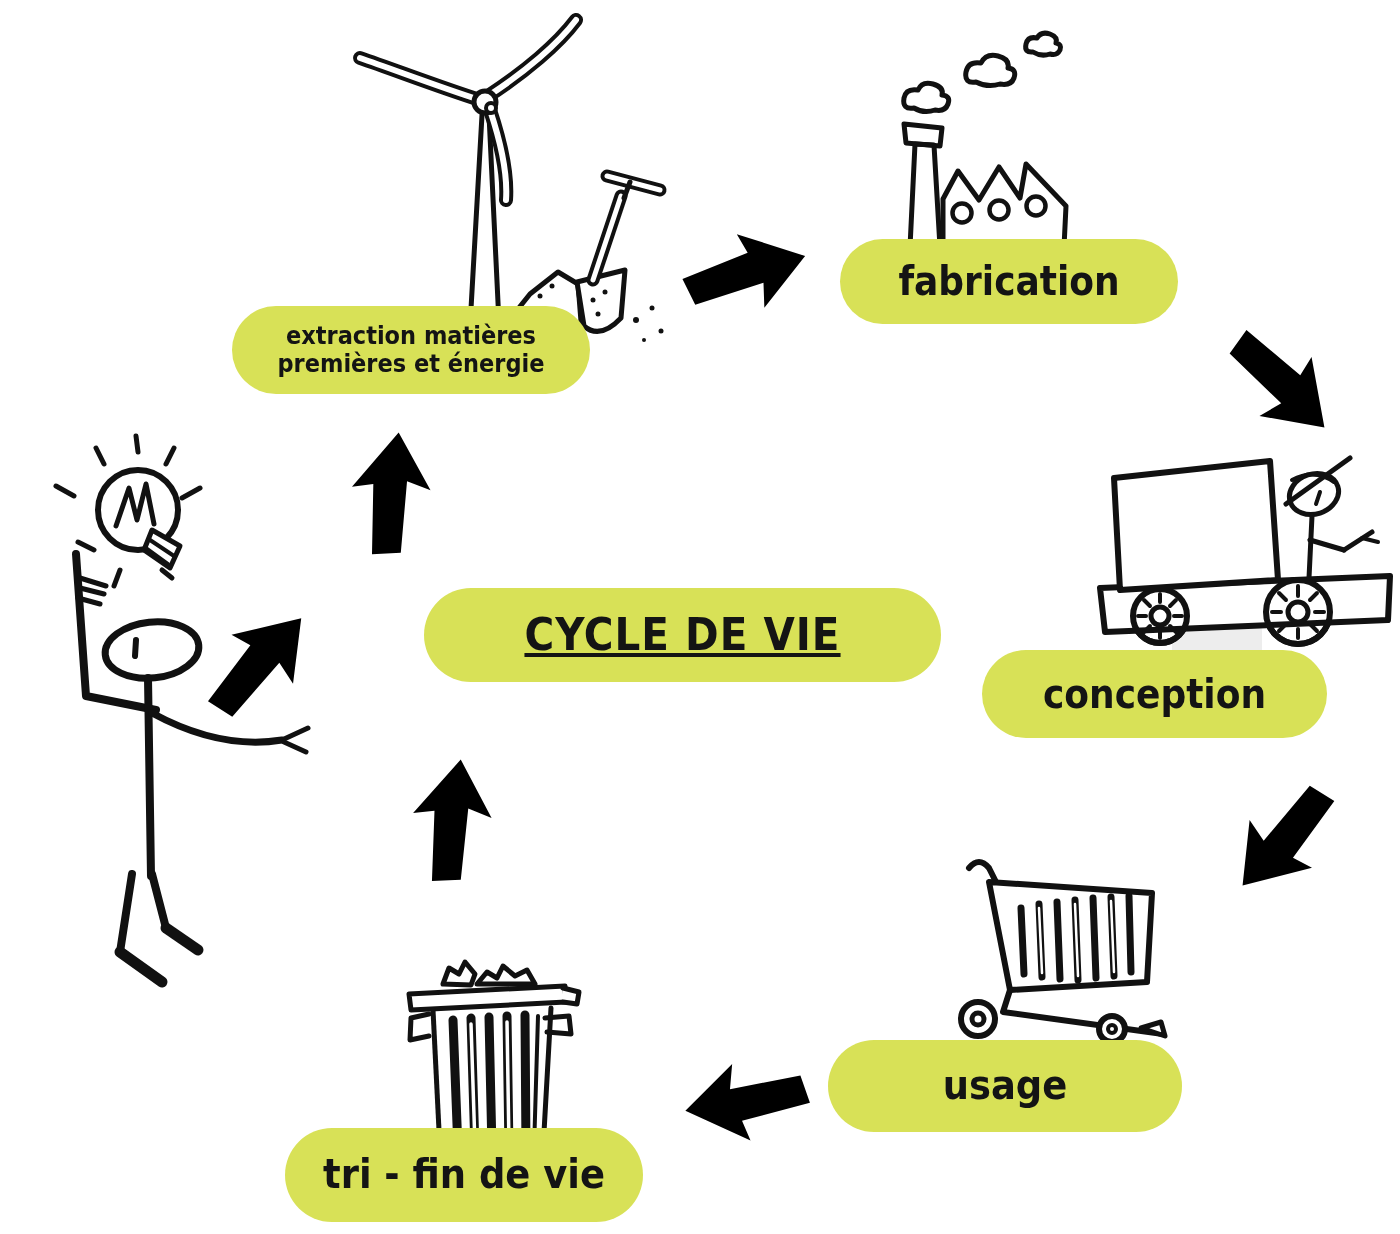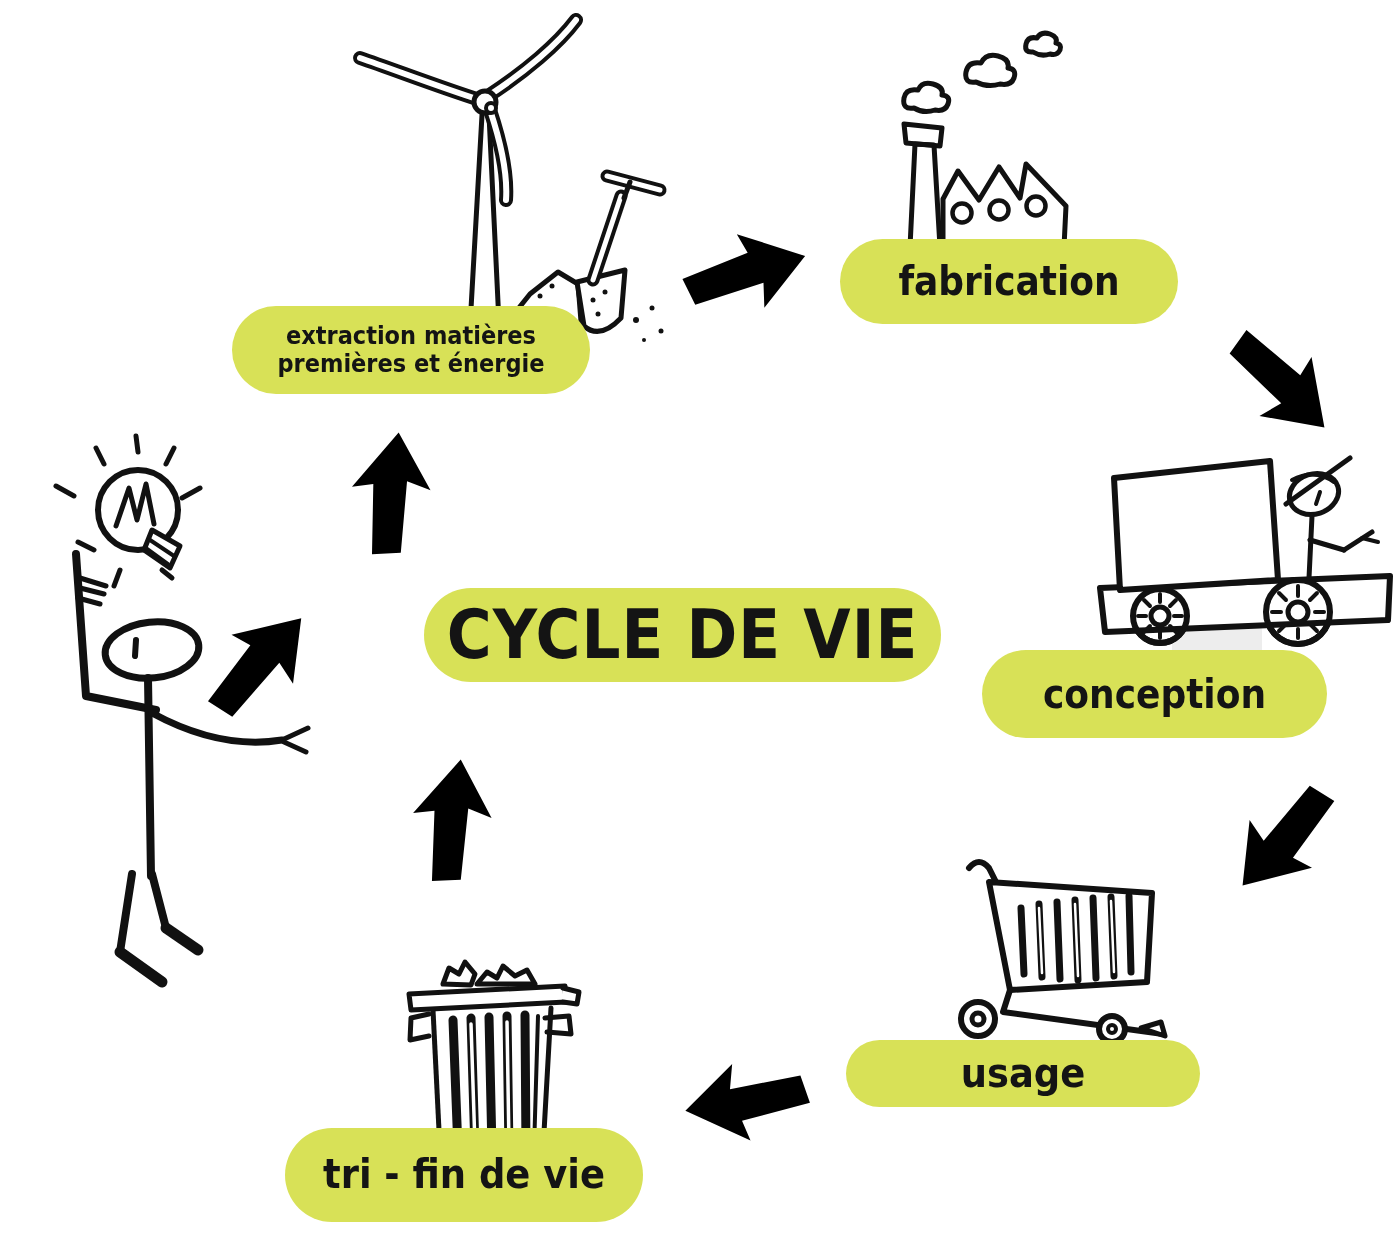--- a/index.html
+++ b/index.html
@@ -14,21 +14,21 @@
   .arrow svg{width:100%;height:100%;overflow:visible;}
   .pill{
     position:absolute;z-index:2;background:var(--pill);border-radius:48px;
     display:flex;flex-direction:column;align-items:center;justify-content:center;
     font-weight:bold;color:var(--ink);font-stretch:condensed;line-height:1.12;
   }
   .pill-label{white-space:nowrap;}
   .pill-fab,.pill-tra,.pill-con{font-size:40px;}
   .pill-usa,.pill-tri{font-size:41px;}
   .pill-ext{font-size:25px;}
-  .pill-title{font-size:68px;letter-spacing:1px;text-transform:uppercase;}
+  .pill-title{font-size:45px;letter-spacing:1px;text-transform:uppercase;text-decoration:underline;}
   .doodle{stroke:#111;stroke-linecap:round;stroke-linejoin:round;fill:none;}
 </style>
 </head>
 <body>
 
 <div class="canvas" style="--pill: #d8e157; --arrow: #999999; --ink: #141414;">
 
   <svg width="0" height="0" style="position:absolute" aria-hidden="true">
     <defs>
       <polygon id="arrowShape" points="4,36 78,27 72,5 136,46 80,88 86,62 10,66"></polygon>
@@ -252,21 +252,21 @@
 
   <div class="pill pill-title" style="left:424px;top:588px;width:517px;height:94px">
     <span class="pill-label">CYCLE DE VIE</span>
   </div>
 
   <div class="pill pill-tra" style="left:982px;top:650px;width:345px;height:88px">
     <span class="pill-label">conception</span>
   </div>
 
 
-  <div class="pill pill-usa" style="left:846px;top:1040px;width:354px;height:67px">
+  <div class="pill pill-usa" style="left:828px;top:1040px;width:354px;height:92px">
     <span class="pill-label">usage</span>
   </div>
 
   <div class="pill pill-tri" style="left:285px;top:1128px;width:358px;height:94px">
     <span class="pill-label">tri - fin de vie</span>
   </div>
 
 </div>
 
 </body></html>

